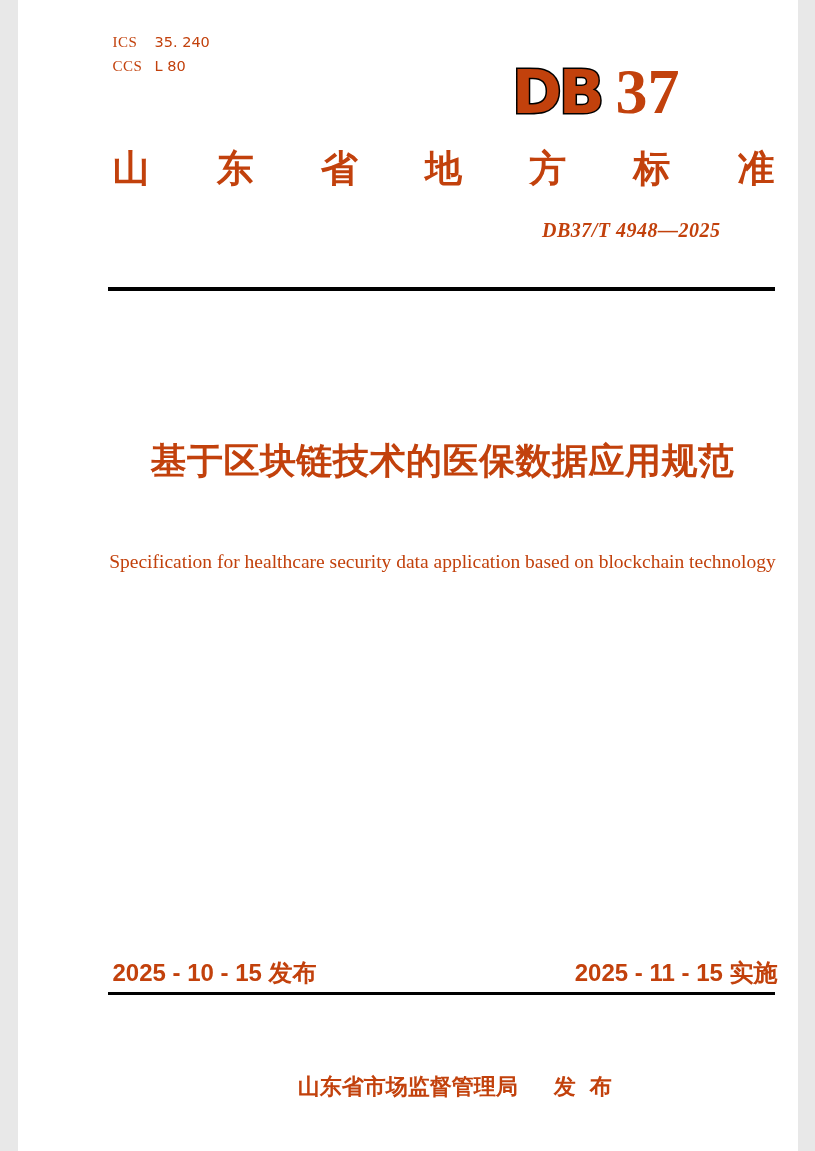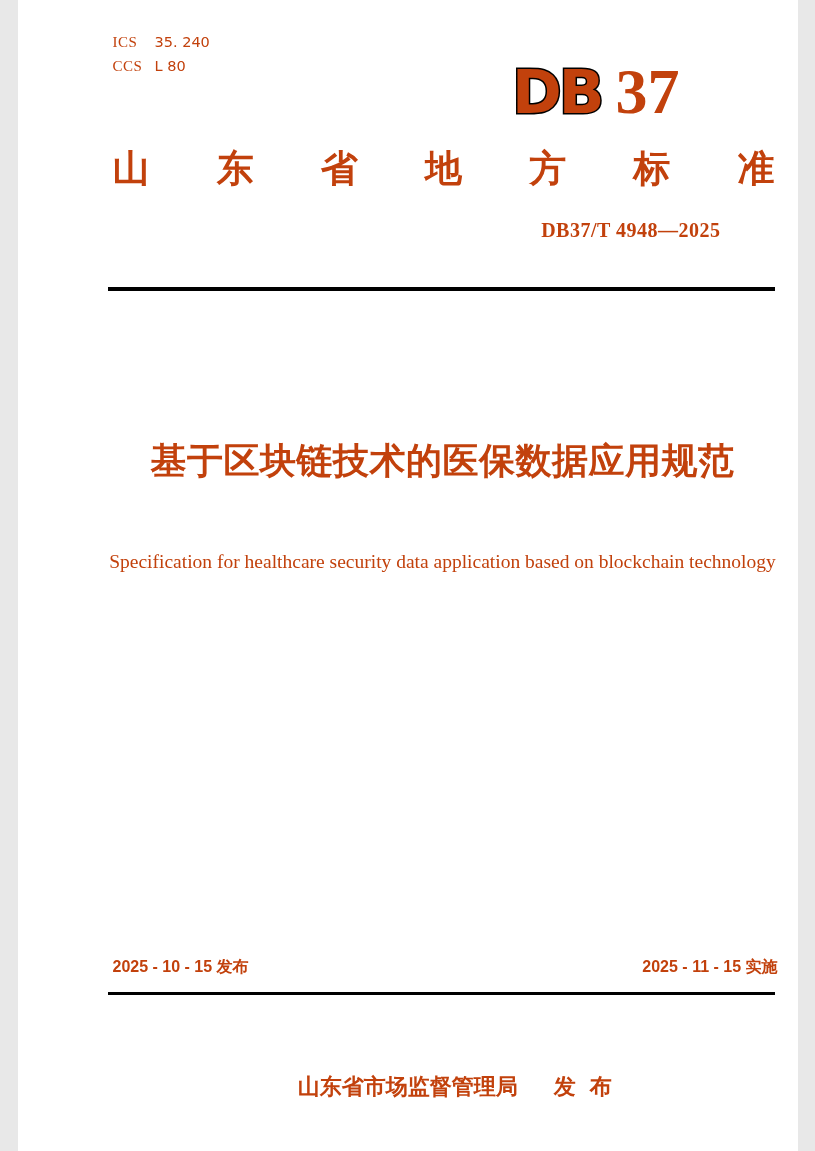--- a/index.html
+++ b/index.html
@@ -74,20 +74,21 @@
 
   
   .doc-number {
     position: absolute;
     top: 219px;
     right: 77px;
     font-family: "Liberation Serif", serif;
     font-weight: 600;
     font-size: 20px;
     letter-spacing: 0.5px;
+    font-style: italic;
   }
 
   
   .rule-top {
     position: absolute;
     left: 90px;
     top: 287px;
     width: 667px;
     height: 4px;
     background: #000;
@@ -126,21 +127,21 @@
   }
 
   
   .date-row {
     position: absolute;
     left: 95px;
     top: 956px;
     width: 665px;
     display: flex;
     justify-content: space-between;
-    font-size: 16px;
+    font-size: 24px;
     font-weight: 700;
     line-height: 1.4;
   }
 
   
   .issuer-line {
     position: absolute;
     left: 90px;
     top: 1044px;
     width: 670px;

